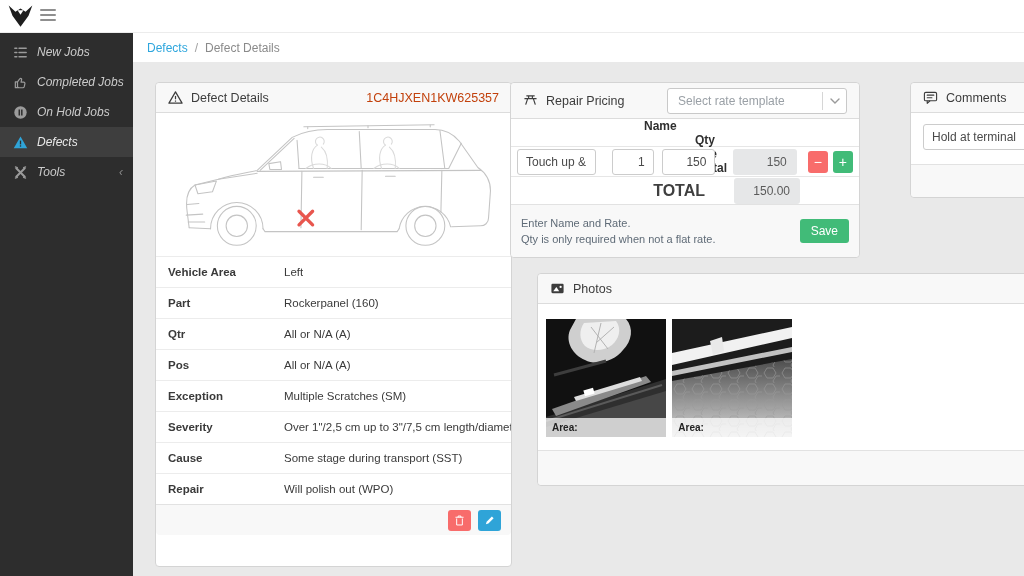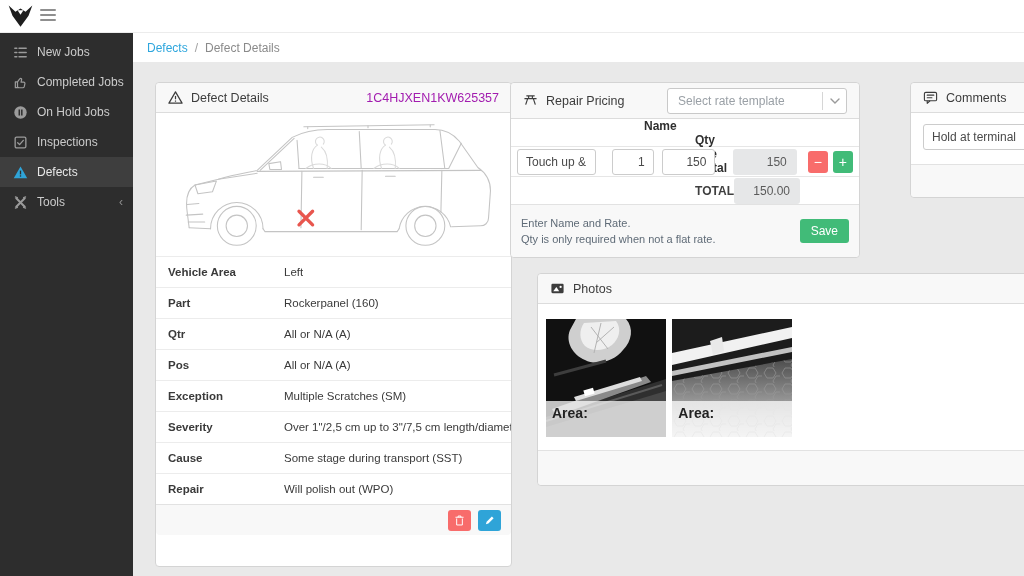--- a/index.html
+++ b/index.html
@@ -8,21 +8,21 @@
   .stage { position:relative; width:1024px; height:576px; overflow:hidden; background:#e9e9e9; }
 
   
   .topbar { position:absolute; left:0; top:0; width:1024px; height:33px; background:#ffffff; border-bottom:1px solid #ececec; z-index:5; }
   .brand { position:absolute; left:7px; top:3px; width:27px; height:27px; cursor:pointer; }
   .hamburger { position:absolute; left:40px; top:9px; width:16px; height:14px; cursor:pointer; }
   .hamburger span { display:block; height:2px; background:#8f8f8f; margin-bottom:3px; border-radius:1px; }
 
   
   .sidebar { position:absolute; left:0; top:33px; width:133px; height:543px; background:#2d2d2d; padding-top:4px; }
-  .side-item { display:flex; align-items:center; height:30px; padding:0 10px 0 13px; color:#cbcbcb; cursor:pointer; }
+  .side-item { display:flex; align-items:center; height:30px; padding:0 10px 0 13px; color:#cbcbcb; cursor:pointer;font-style:italic; }
   .side-item .ico { width:15px; height:15px; margin-right:9px; flex:0 0 15px; }
   .side-item .lbl { font-size:12px; white-space:nowrap; }
   .side-item.active { background:#3e3e3e; color:#e8e8e8; }
   .side-item .chev { margin-left:auto; color:#8e8e8e; font-size:12px; }
 
   
   .crumbbar { position:absolute; left:133px; top:33px; width:891px; height:29px; background:#ffffff; display:flex; align-items:center; padding-left:14px; }
   .crumb-link { color:#2ea6dd; cursor:pointer; }
   .crumb-sep { color:#a0a0a0; margin:0 7px; }
   .crumb-cur { color:#8a8a8a; }
@@ -30,21 +30,21 @@
   
   .card { position:absolute; background:#fff; border:1px solid #d4d4d4; border-radius:4px; }
   .card-h { display:flex; align-items:center; background:#f8f8f8; border-bottom:1px solid #dcdcdc; padding:0 12px; border-radius:4px 4px 0 0; }
   .card-h .hico { width:15px; height:15px; margin-right:8px; }
   .card-h .htitle { font-weight:500; color:#3c3c3c; font-size:12.5px; }
   .card-f { background:#f8f8f8; border-top:1px solid #e2e2e2; border-radius:0 0 4px 4px; }
 
   
   .card-details { left:155px; top:82px; width:357px; height:485px; }
   .card-details .card-h { height:30px; }
-  .vin { margin-left:auto; color:#a21caf; font-size:12.5px; }
+  .vin { margin-left:auto; color:#c2410c; font-size:12.5px; }
   .diagram { height:143px; padding:2px 4px; }
   .drow { display:flex; height:31px; align-items:center; border-top:1px solid #ececec; padding-left:12px; }
   .dlabel { width:116px; font-weight:bold; font-size:11.5px; color:#3a3a3a; flex:0 0 116px; }
   .dvalue { font-size:11.5px; color:#3a3a3a; white-space:nowrap; overflow:hidden; }
   .details-foot { height:31px; display:flex; align-items:center; justify-content:flex-end; padding-right:10px; }
   .mini-btn { width:23px; height:21px; border:none; border-radius:3px; margin-left:7px; display:flex; align-items:center; justify-content:center; cursor:pointer; }
   .mini-btn.red { background:#f86c6b; }
   .mini-btn.cyan { background:#2fa4d8; }
 
   
@@ -60,41 +60,41 @@
   .c-qty  { width:44px; margin-left:16px; text-align:right; }
   .c-rate { width:56px; margin-left:8px;  text-align:right; }
   .c-sub  { width:66px; margin-left:18px; text-align:right; }
   .txt { height:26px; border:1px solid #cccccc; border-radius:3px; font-family:"Liberation Sans",sans-serif; font-size:12px; color:#4a4a4a; padding:0 8px; width:100%; outline:none; }
   .txt.num { text-align:right; }
   .ro-field { height:26px; background:#e6e7e8; border-radius:3px; color:#5a5a5a; font-size:12px; display:flex; align-items:center; justify-content:flex-end; padding-right:10px; }
   .sq-btn { width:21px; height:22px; border:none; border-radius:3px; color:#fff; font-size:14px; line-height:1; cursor:pointer; display:flex; align-items:center; justify-content:center; }
   .sq-btn.minus { background:#f86c6b; margin-left:11px; }
   .sq-btn.plus  { background:#41bb78; margin-left:5px; }
   .ptotal { height:27px; justify-content:flex-end; }
-  .total-label { font-weight:bold; font-size:12px; margin-right:0; }
+  .total-label { font-weight:bold; font-size:16px; margin-right:29px; }
   .total-box { width:66px; }
   .total-spacer { width:53px; }
   .pricing-foot { height:53px; display:flex; align-items:center; padding:0 10px; }
   .hints div { font-size:11px; color:#5f6b77; line-height:16px; }
   .save-btn { margin-left:auto; background:#41bb78; color:#fff; border:none; border-radius:3px; font-size:12px; padding:5px 11px; cursor:pointer; font-family:"Liberation Sans",sans-serif; }
 
   
   .card-comments { left:910px; top:82px; width:150px; height:116px; }
   .card-comments .card-h { height:30px; }
   .comments-body { height:51px; padding:11px 0 0 12px; }
   .comments-body .txt { width:128px; }
   .card-comments .card-f { height:33px; }
 
   
   .card-photos { left:537px; top:273px; width:493px; height:213px; }
   .card-photos .card-h { height:30px; }
   .photos-body { height:146px; padding:15px 0 0 8px; white-space:nowrap; }
   .photo { position:relative; display:inline-block; width:120px; height:118px; margin-right:3px; overflow:hidden; cursor:pointer; vertical-align:top; }
   .photo svg { display:block; }
-  .photo .area-tag { position:absolute; left:0; right:0; bottom:0; height:36px; background:rgba(255,255,255,.74); color:#222; font-weight:bold; font-size:14px; padding:4px 0 0 6px;margin-top:40px; }
+  .photo .area-tag { position:absolute; left:0; right:0; bottom:0; height:19px; background:rgba(255,255,255,.74); color:#222; font-weight:bold; font-size:10px; padding:4px 0 0 6px;margin-top:40px; }
   .card-photos .card-f { height:35px; }
 </style>
 </head>
 <body>
 
 <div class="stage">
 
   <div class="topbar">
     <div class="brand">
       <svg viewBox="0 0 32 28" width="27" height="27">
@@ -122,27 +122,20 @@
       </svg>
       <span class="lbl">Completed Jobs</span>
     </div>
     <div class="side-item">
       <svg class="ico" viewBox="0 0 16 16">
         <circle cx="8" cy="8" r="6.6" fill="#9b9b9b"></circle>
         <rect x="5.9" y="4.8" width="1.6" height="6.4" fill="#2d2d2d"></rect>
         <rect x="8.6" y="4.8" width="1.6" height="6.4" fill="#2d2d2d"></rect>
       </svg>
       <span class="lbl">On Hold Jobs</span>
-    </div>
-    <div class="side-item">
-      <svg class="ico" viewBox="0 0 16 16">
-        <rect x="2.3" y="2.3" width="11.4" height="11.4" rx="1.5" fill="none" stroke="#9b9b9b" stroke-width="1.4"></rect>
-        <path d="M5 8.3 L7 10.3 L11 5.7" fill="none" stroke="#9b9b9b" stroke-width="1.4" stroke-linecap="round" stroke-linejoin="round"></path>
-      </svg>
-      <span class="lbl">Inspections</span>
     </div>
     <div class="side-item active">
       <svg class="ico" viewBox="0 0 16 16">
         <path d="M8 1.6 L15.2 14.2 H0.8 Z" fill="#2fa4d8"></path>
         <rect x="7.3" y="6" width="1.4" height="4" fill="#2d2d2d"></rect>
         <rect x="7.3" y="11" width="1.4" height="1.4" fill="#2d2d2d"></rect>
       </svg>
       <span class="lbl">Defects</span>
     </div>
     <div class="side-item">

